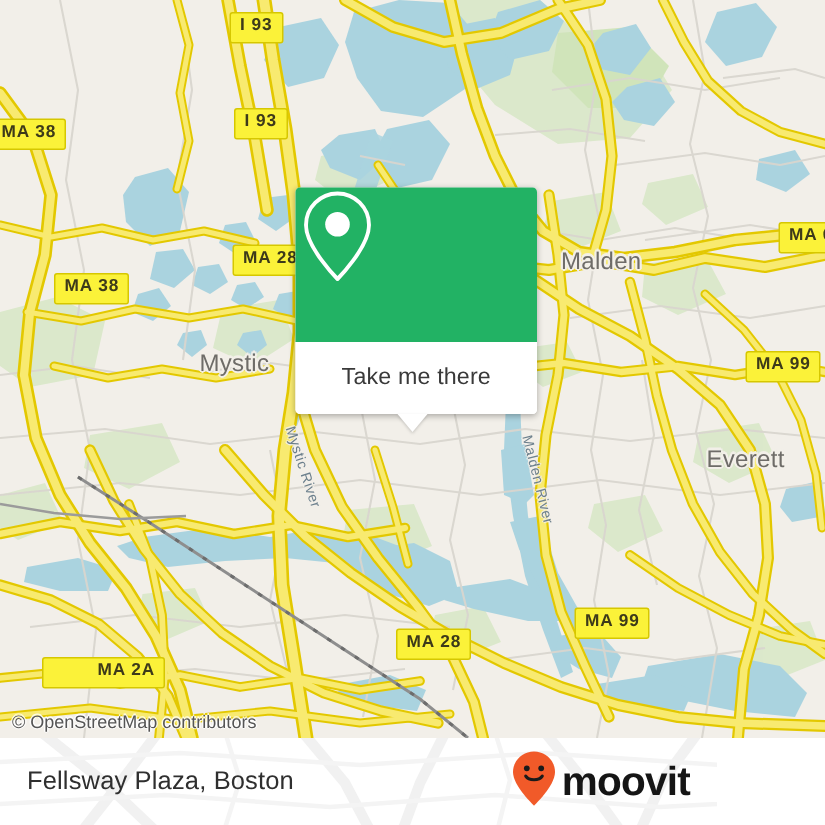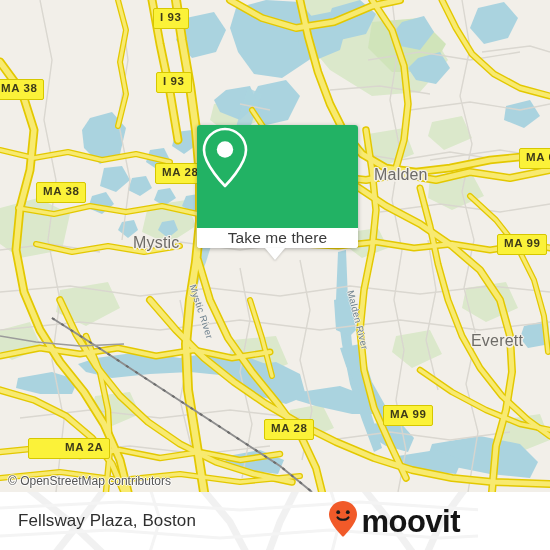--- a/index.html
+++ b/index.html
@@ -104,21 +104,21 @@
     background: #ffffff;
   }
   #popup-image {
     height: 103px;
     border-radius: 3px 3px 0 0;
     display: flex;
     align-items: center;
     justify-content: center;
   }
   #popup-action {
-    height: 20px;
+    height: 48px;
     background: #ffffff;
     border-radius: 0 0 3px 3px;
     display: flex;
     align-items: center;
     justify-content: center;
     position: relative;
   }
   #popup-action-label {
     font-size: 15.5px;
     color: #3a3a3a;
@@ -164,21 +164,21 @@
     font-size: 17px;
     color: #2f2f2f;
     letter-spacing: .1px;
   }
   #brand {
     display: flex;
     align-items: center;
     gap: 2px;
   }
   #brand-wordmark {
-    font-size: 31px;
+    font-size: 27px;
     font-weight: bold;
     color: #151515;
     letter-spacing: -0.5px;
     line-height: 1;
     margin-left: 1px;
   }
 </style>
 </head>
 <body>
 
@@ -376,21 +376,21 @@
         </g>
         <g stroke="#9b9b9b" fill="none" stroke-width="1.6">
           <path d="M0,336 L36,342 L80,346 L124,344"></path>
         </g>
 
       </g>
     </svg>
 
     <div class="map-label city-label" style="left:133px; top:234px;">Mystic</div>
     <div class="map-label city-label" style="left:374px; top:166px;">Malden</div>
-    <div class="map-label city-label" style="left:471px; top:332px;">Everett</div>
+    <div class="map-label city-label" style="left:471px; top:298px;">Everett</div>
 
     <div class="map-label river-label" style="left:198px; top:283px; transform:rotate(72deg);">Mystic River</div>
     <div class="map-label river-label" style="left:356px; top:289px; transform:rotate(76deg);">Malden River</div>
 
     <div class="shield" style="left:153px; top:8px;">I 93</div>
     <div class="shield" style="left:156px; top:72px;">I 93</div>
     <div class="shield" style="left:-6px; top:79px;">MA 38</div>
     <div class="shield" style="left:36px; top:182px;">MA 38</div>
     <div class="shield" style="left:155px; top:163px;">MA 28</div>
     <div class="shield" style="left:519px; top:148px;">MA 60</div>

